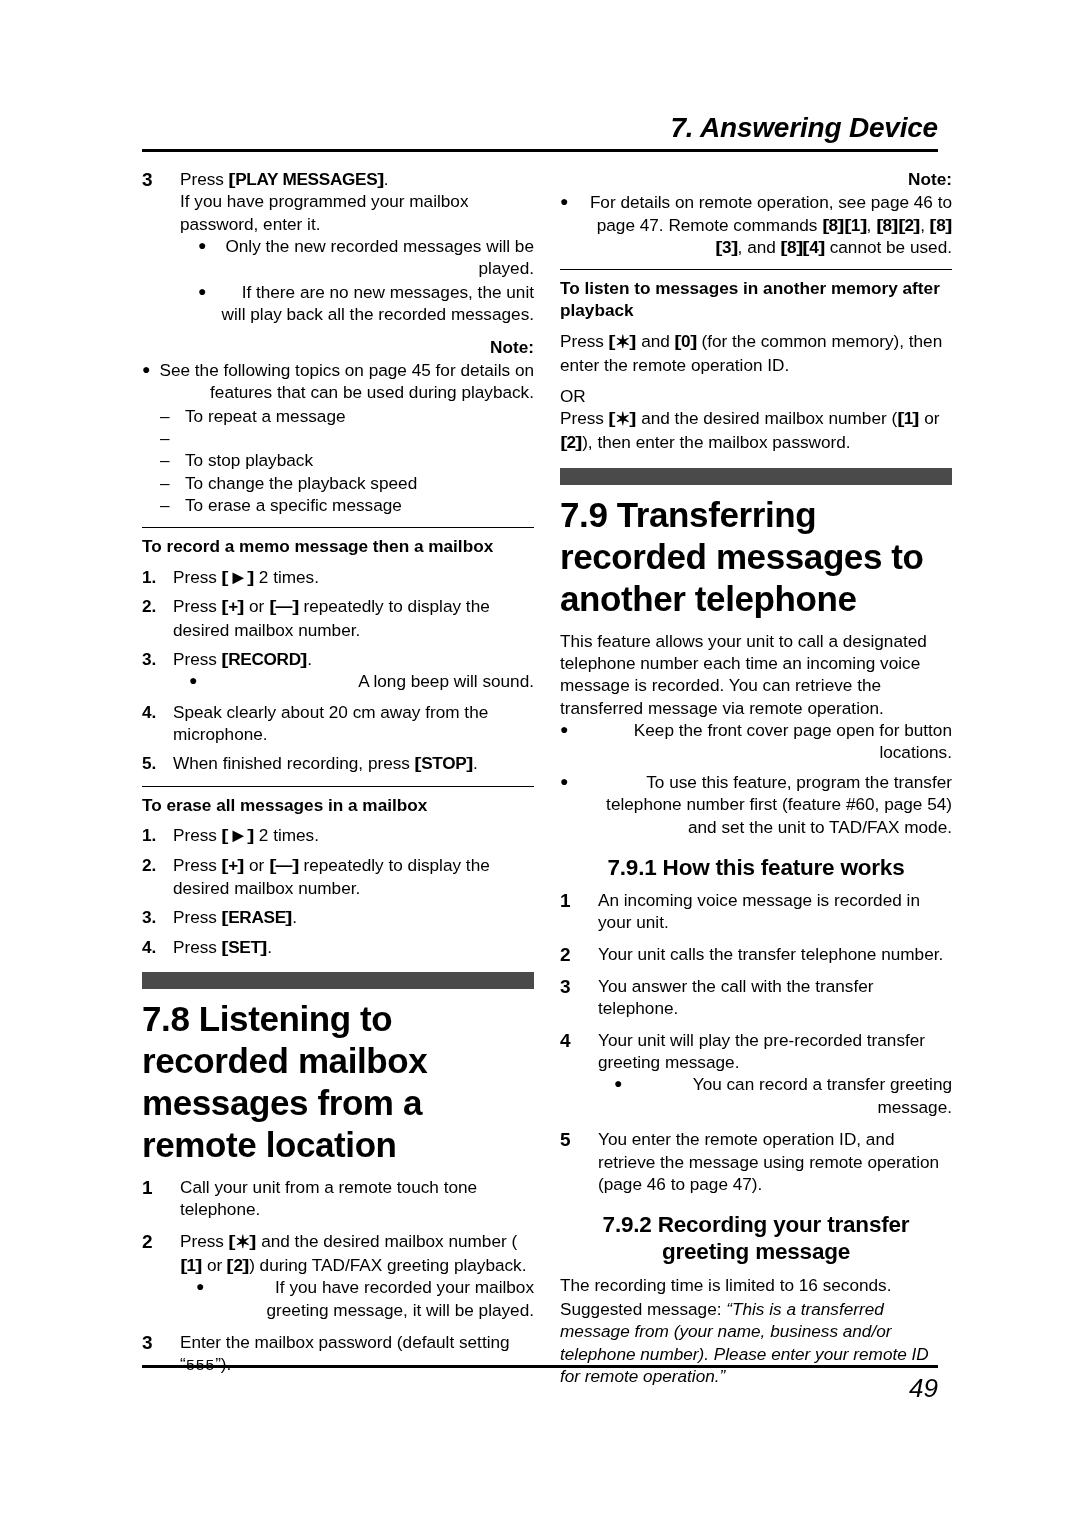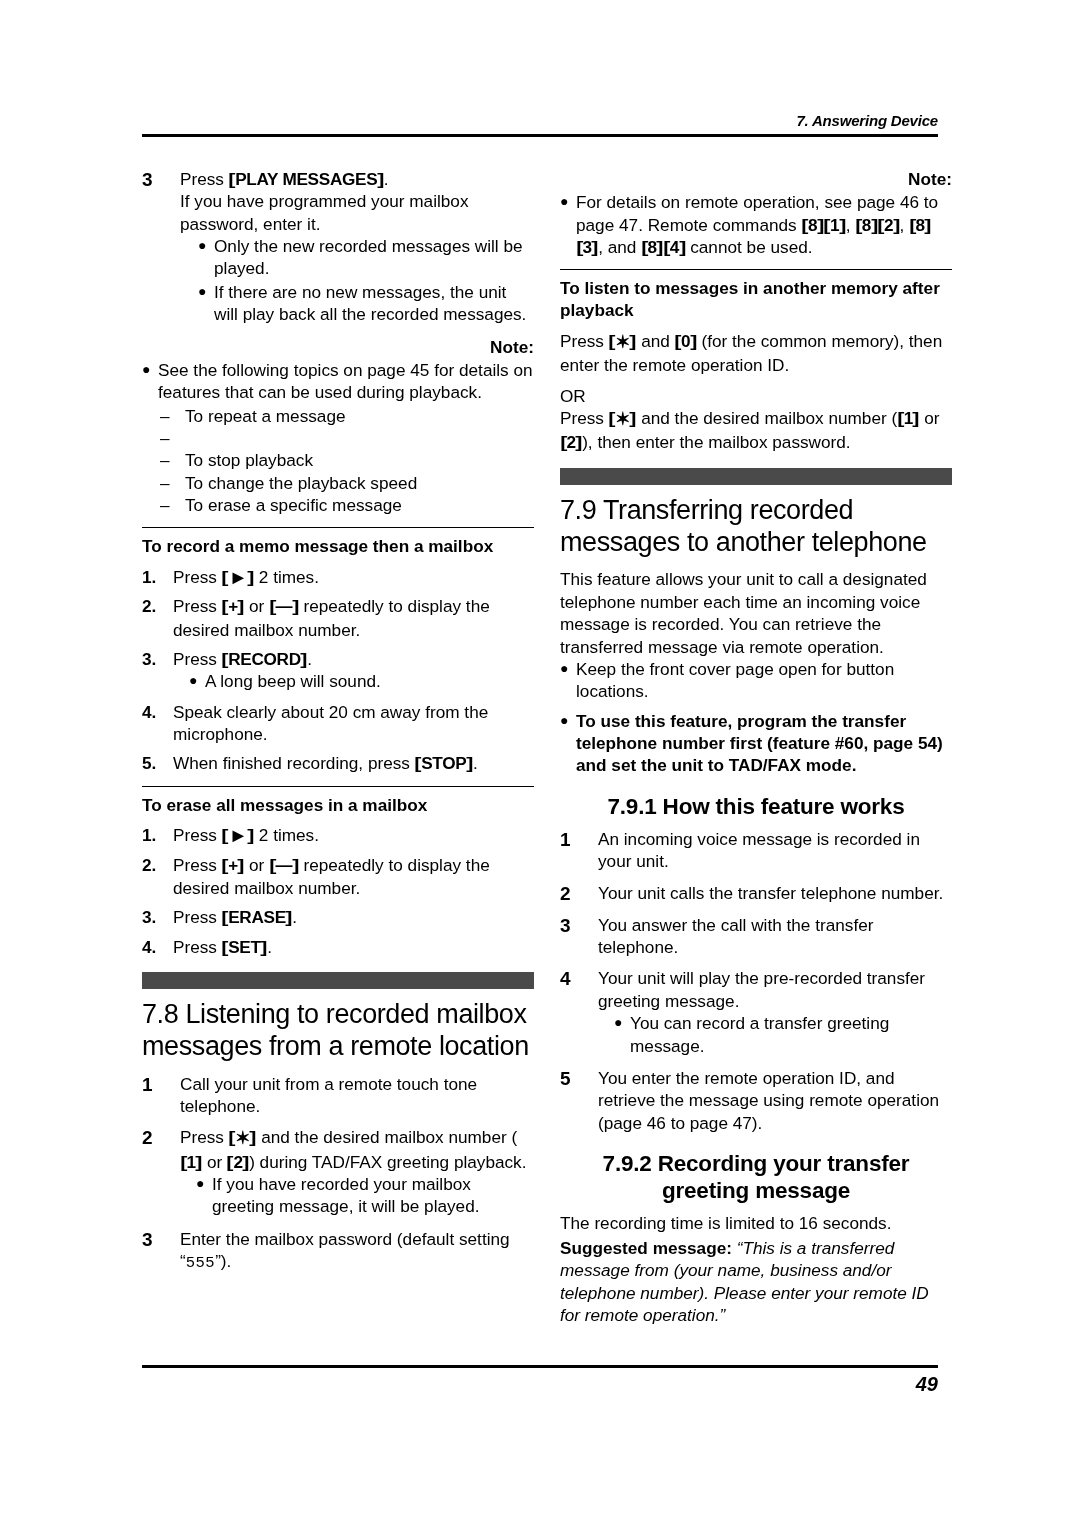--- a/index.html
+++ b/index.html
@@ -25,21 +25,21 @@
 
   
   .header {
     position: absolute;
     left: 142px;
     top: 112px;
     width: 796px;
   }
   .header-title {
     text-align: right;
-    font-size: 15px;
+    font-size: 28px;
     font-weight: bold;
     font-style: italic;
     letter-spacing: -0.2px;
     line-height: 1.15;
   }
   .header-rule {
     margin-top: 5px;
     border-top: 3px solid #000;
   }
 
@@ -107,21 +107,21 @@
     font-size: 17.2px;
     line-height: 1.30;
     margin-bottom: 1px;
   }
   .bul-dot {
     flex: 0 0 16px;
     font-size: 14px;
     line-height: 1.45;
     text-align: left;
   }
-  .bul-txt { flex: 1 1 auto; }
+  .bul-txt { flex: 1 1 auto; text-align: right; }
 
   
   .bul-indent { padding-left: 18px; }
   .bul-indent2 { padding-left: 16px; }
 
   
   .dash {
     display: flex;
     align-items: flex-start;
     font-size: 17.2px;
@@ -134,21 +134,21 @@
   .dash-txt { flex: 1 1 auto; }
 
   
   .label-bold {
     font-size: 17.2px;
     font-weight: bold;
     line-height: 1.30;
     margin-bottom: 1px;
     text-align: right;
   }
-  .bold-text { font-weight: bold; }
+  .bold-text { font-weight: normal; }
   .ital-text { font-style: italic; }
 
   
   .hr-thin {
     border-top: 1.6px solid #000;
     margin: 11px 0 8px 0;
   }
 
   
   .subhead {
@@ -159,22 +159,22 @@
   }
 
   
   .graybar {
     height: 17px;
     background: #4a4a4a;
     margin-top: 14px;
     margin-bottom: 9px;
   }
   .sec-head {
-    font-size: 27px;
-    font-weight: normal;
+    font-size: 35px;
+    font-weight: bold;
     line-height: 1.20;
     letter-spacing: -0.4px;
     margin-bottom: 10px;
   }
   .subsec-head {
     font-size: 22.5px;
     font-weight: bold;
     line-height: 1.21;
     letter-spacing: -0.2px;
     margin-top: 16px;
@@ -209,22 +209,22 @@
   
   .footer {
     position: absolute;
     left: 142px;
     top: 1365px;
     width: 796px;
   }
   .footer-rule { border-top: 3.2px solid #000; }
   .footer-page {
     text-align: right;
-    font-size: 20px;
-    font-weight: bold;
+    font-size: 26px;
+    font-weight: normal;
     font-style: italic;
     margin-top: 5px;
   }
 </style>
 </head>
 <body>
 
 <div class="page">
 
   <div class="header">

